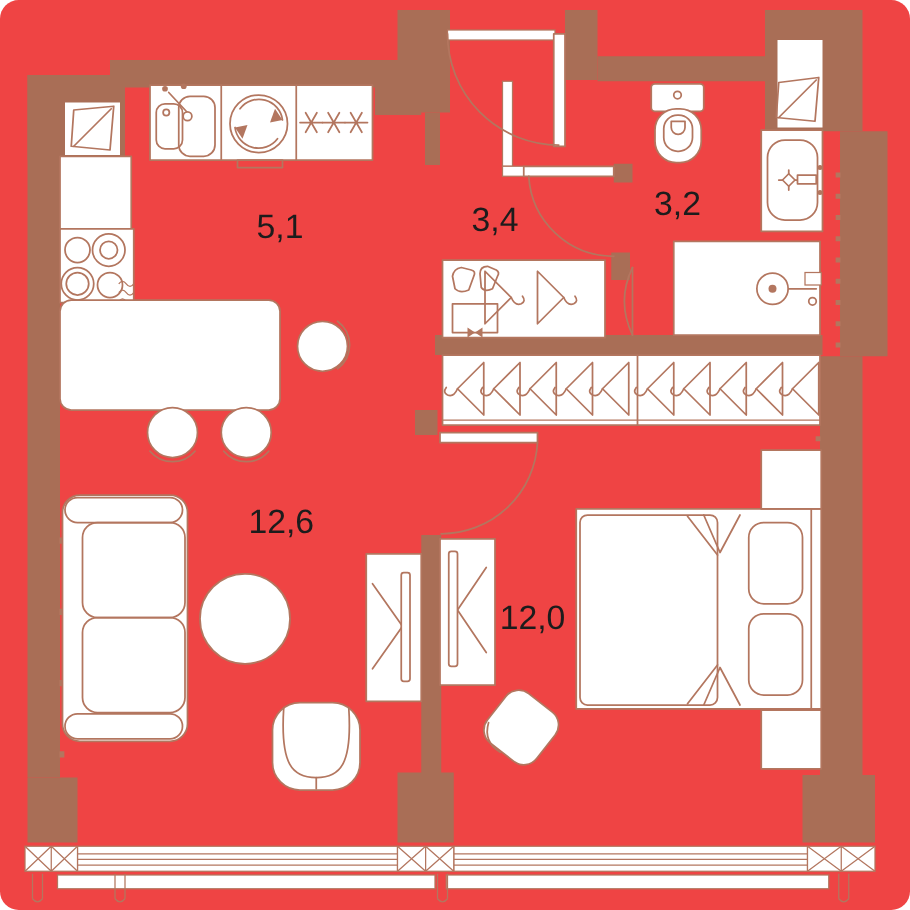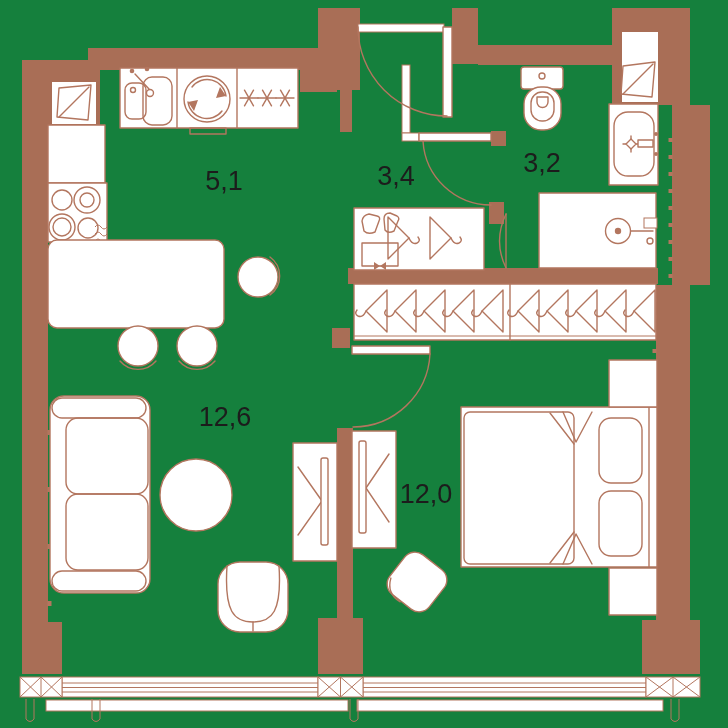--- a/index.html
+++ b/index.html
@@ -1,17 +1,17 @@
 <!DOCTYPE html>
 <html><head>
 <meta charset="utf-8">
 <style>
   html,body{margin:0;padding:0;background:#ffffff;}
   body{width:728px;height:728px;font-family:"Liberation Sans",sans-serif;}
-  #plan-wrap{width:728px;height:728px;position:relative;background:#15803d;}
+  #plan-wrap{width:728px;height:728px;position:relative;background:#ef4444;border-radius:15px;}
   svg{display:block;}
   .wall{fill:#a96e56;stroke:none;}
   .ln{fill:none;stroke:#b3765f;stroke-width:1.4;stroke-linejoin:round;stroke-linecap:round;}
   .lnf{fill:#ffffff;stroke:#b3765f;stroke-width:1.4;stroke-linejoin:round;}
   .thin{fill:none;stroke:#b3765f;stroke-width:1;}
   .thinf{fill:#ffffff;stroke:#b3765f;stroke-width:1;}
   .fillln{fill:#b3765f;stroke:none;}
   .lbl{font-family:"Liberation Sans",sans-serif;font-size:27px;fill:#1c1c1c;}
 </style>
 </head>

